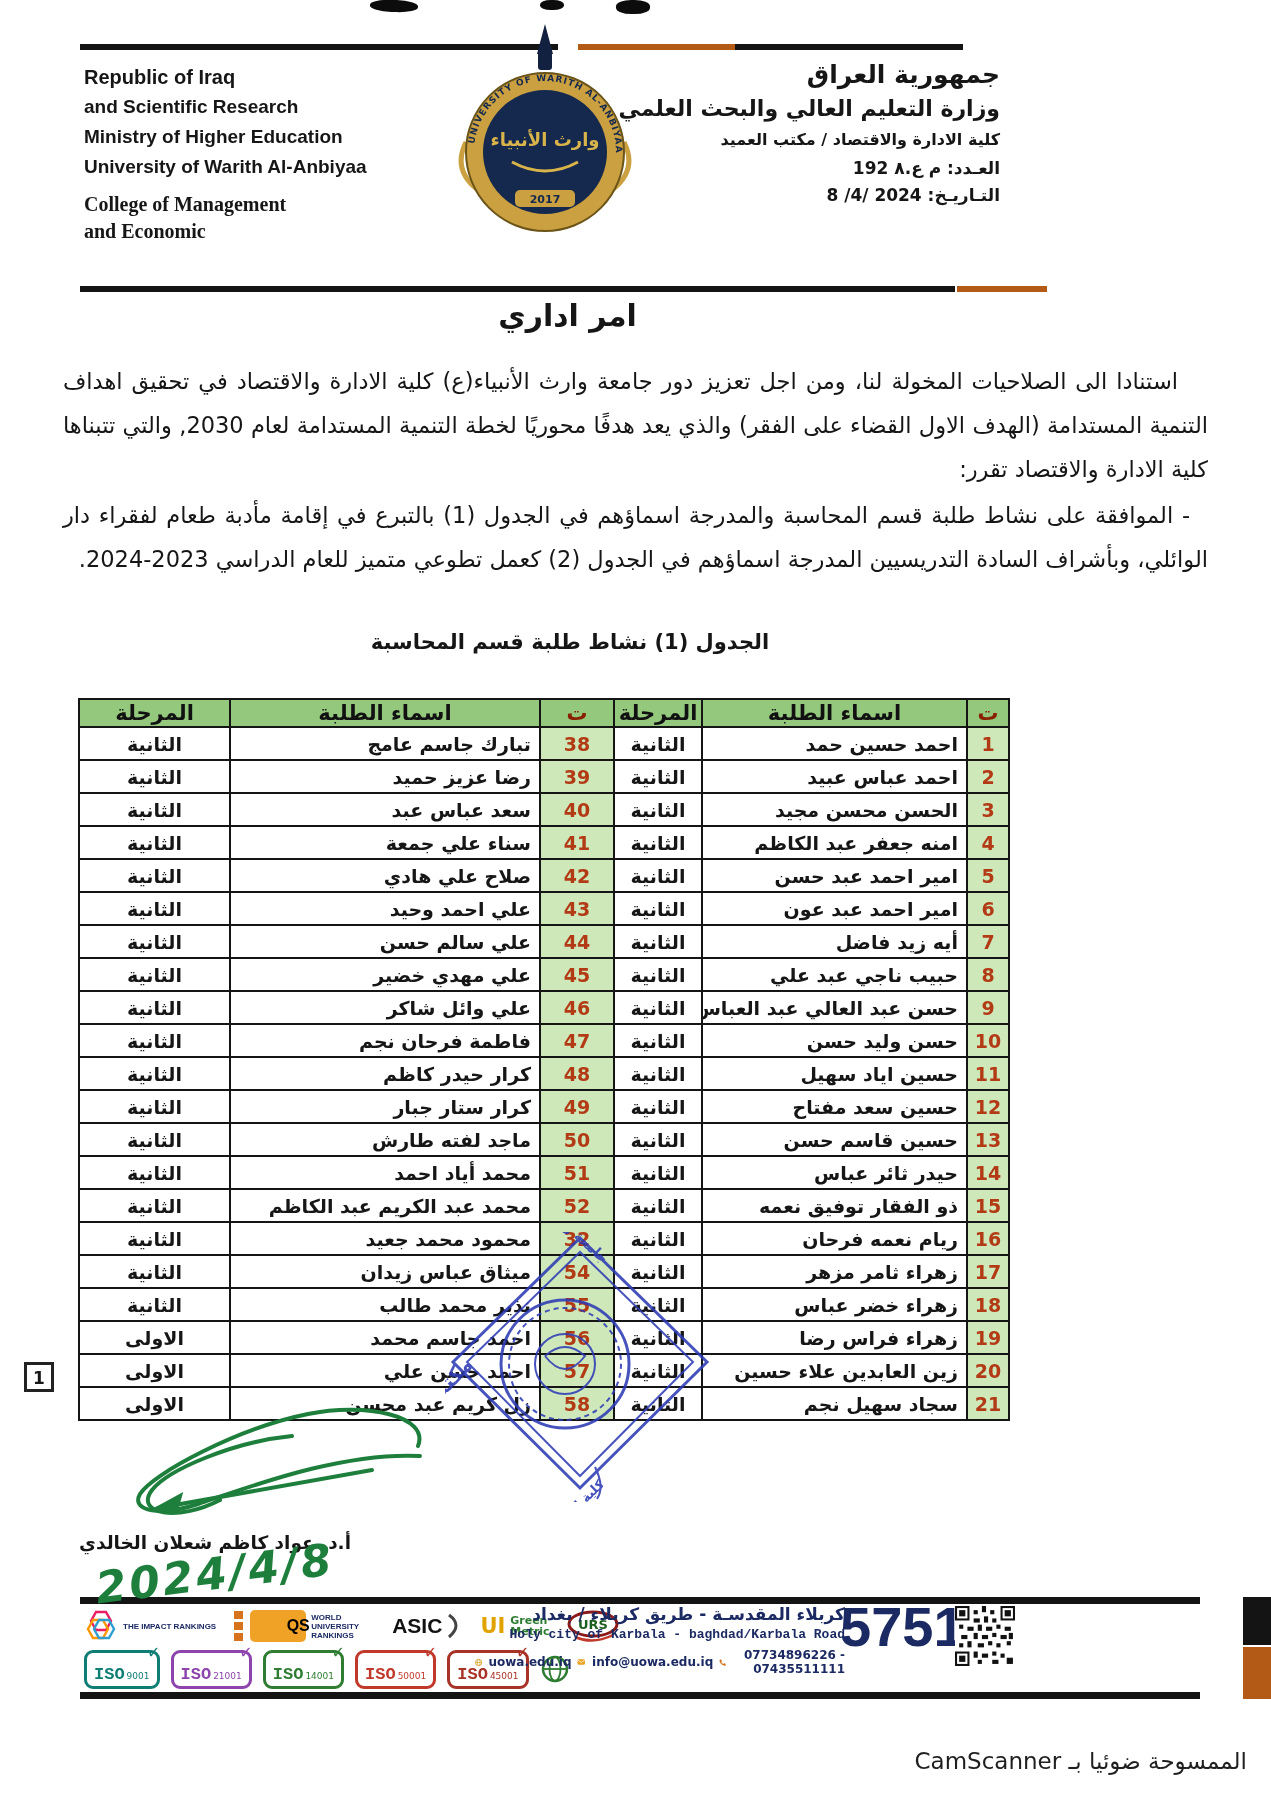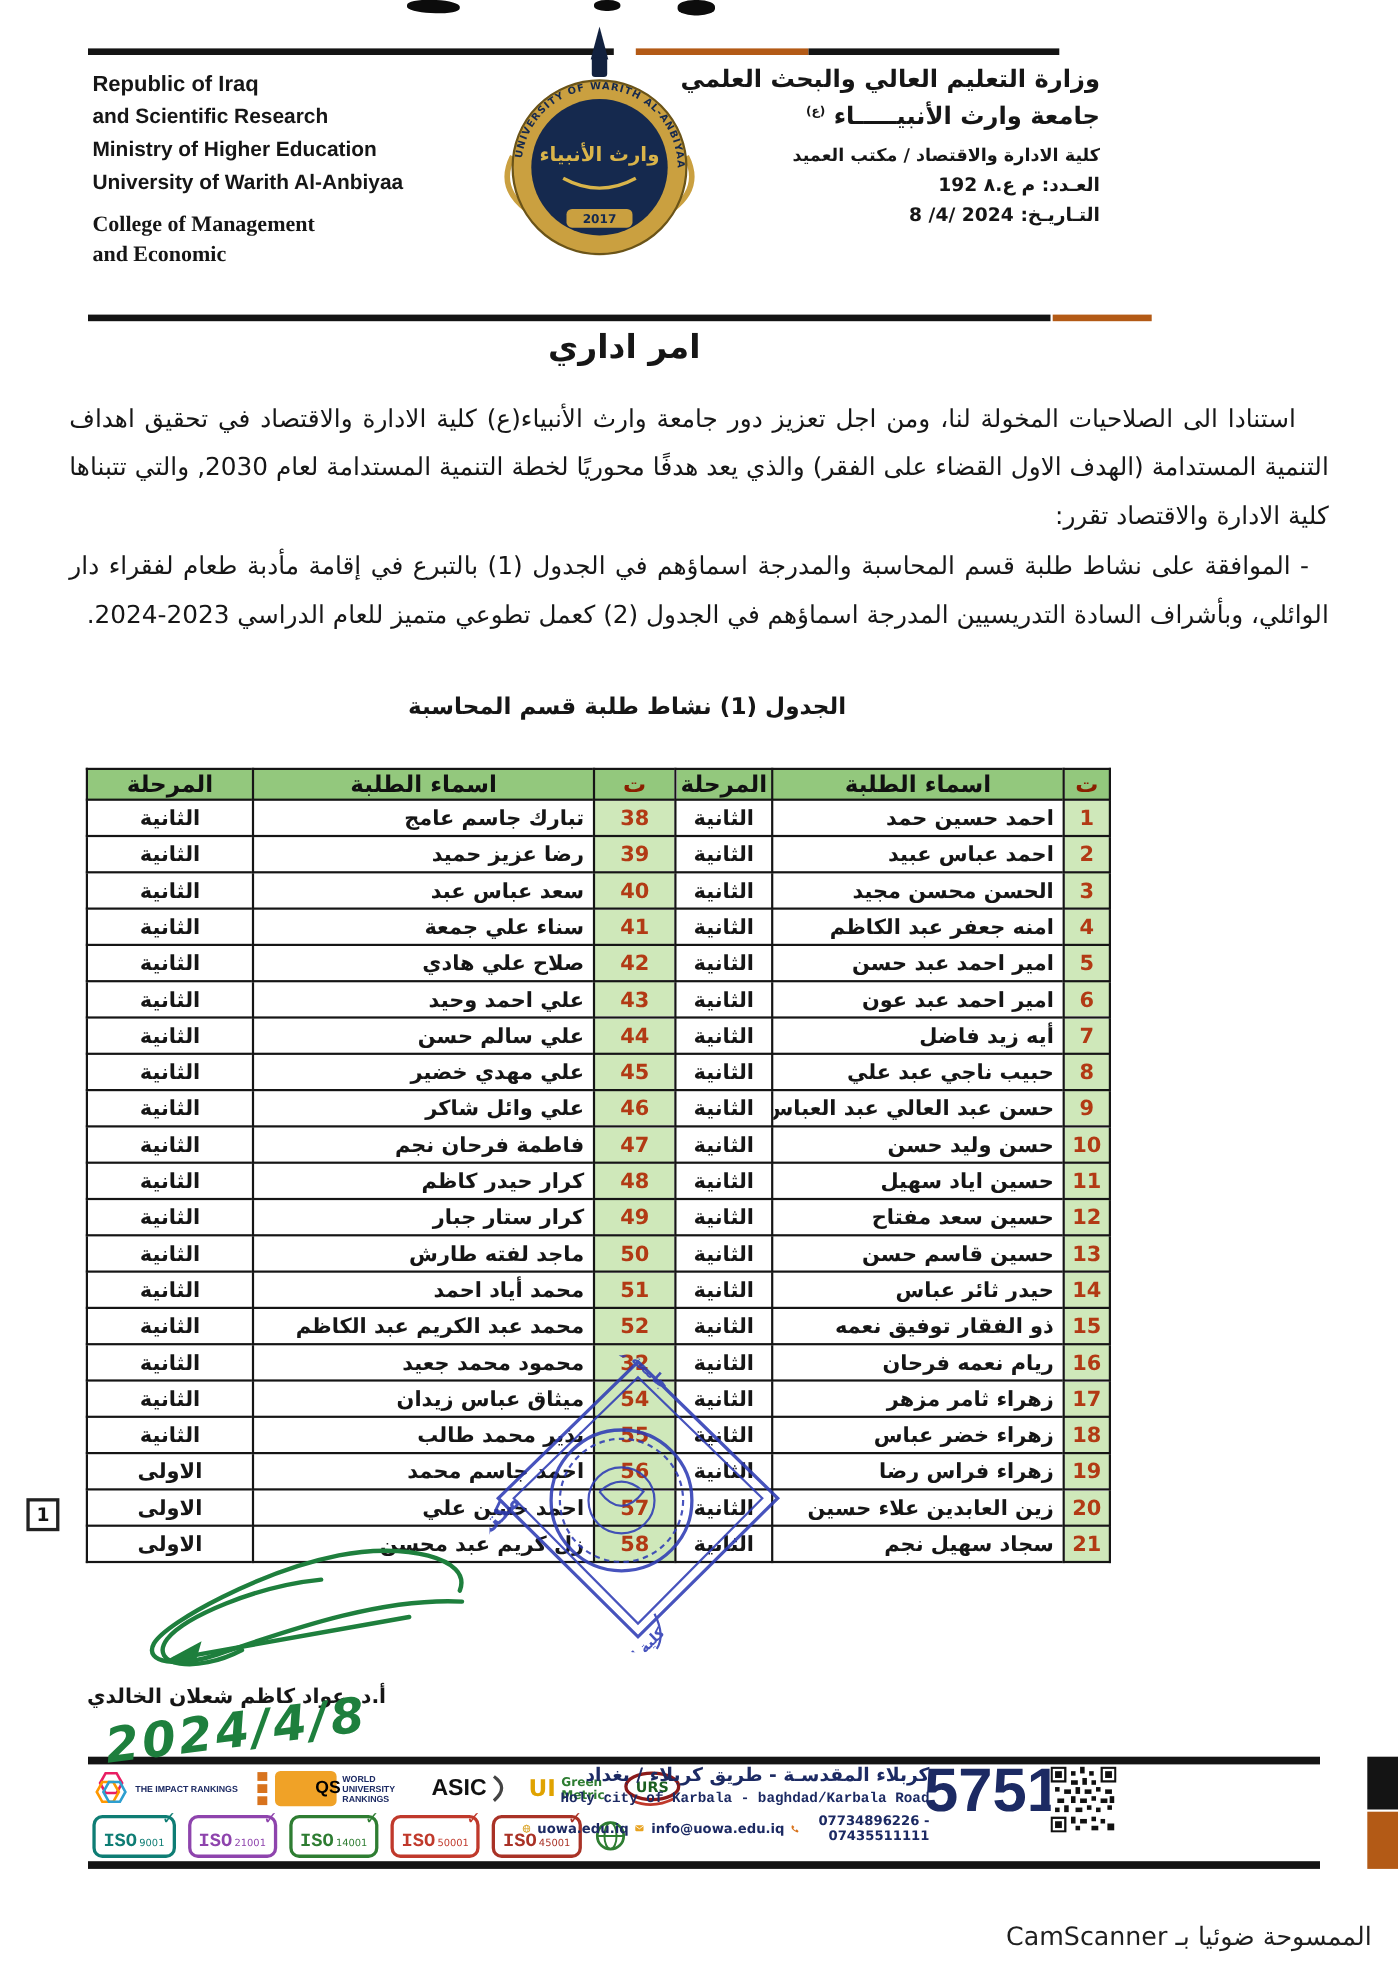--- a/index.html
+++ b/index.html
@@ -141,22 +141,22 @@
         <textPath href="#arcT" startOffset="8" data-name="logo-arc-text">UNIVERSITY OF WARITH AL-ANBIYAA</textPath>
       </text>
       <text x="95" y="122" text-anchor="middle" font-size="18" font-weight="bold" fill="#d9b44a" data-name="logo-center-text">وارث الأنبياء</text>
       <path d="M62 138 q33 18 66 0" stroke="#d9b44a" stroke-width="3" fill="none"></path>
       <rect x="65" y="166" width="60" height="17" rx="5" fill="#caa040"></rect>
       <text x="95" y="179" text-anchor="middle" font-size="11" font-weight="bold" fill="#15294e" data-name="logo-year">2017</text>
     </svg>
   </div>
 
   <div class="hdr-ar" data-name="header-arabic-block">
+    <div class="a1" data-name="header-ar-country">جمهورية العراق</div>
     <div class="a2" data-name="header-ar-ministry">وزارة التعليم العالي والبحث العلمي</div>
-    <div class="a3" data-name="header-ar-university"><span>جامعة وارث الأنبيـــــاء</span> <sup data-name="honorific-symbol">(ع)</sup></div>
     <div class="a4" data-name="header-ar-college">كلية الادارة والاقتصاد / مكتب العميد</div>
     <div class="a5" data-name="document-number">العـدد: م ع.٨ 192</div>
     <div class="a6" data-name="document-date">التـاريـخ: 2024 /4/ 8</div>
   </div>
 
   <div class="seg s-h1" data-name="divider-line"></div>
   <div class="seg s-h2 orange" data-name="divider-line-accent"></div>
 
   <div class="doc-title" data-name="document-title">امر اداري</div>
   <p class="para p1" data-name="paragraph-1">استنادا الى الصلاحيات المخولة لنا، ومن اجل تعزيز دور جامعة وارث الأنبياء(ع) كلية الادارة والاقتصاد في تحقيق اهداف التنمية المستدامة (الهدف الاول القضاء على الفقر) والذي يعد هدفًا محوريًا لخطة التنمية المستدامة لعام 2030, والتي تتبناها كلية الادارة والاقتصاد تقرر:</p>

